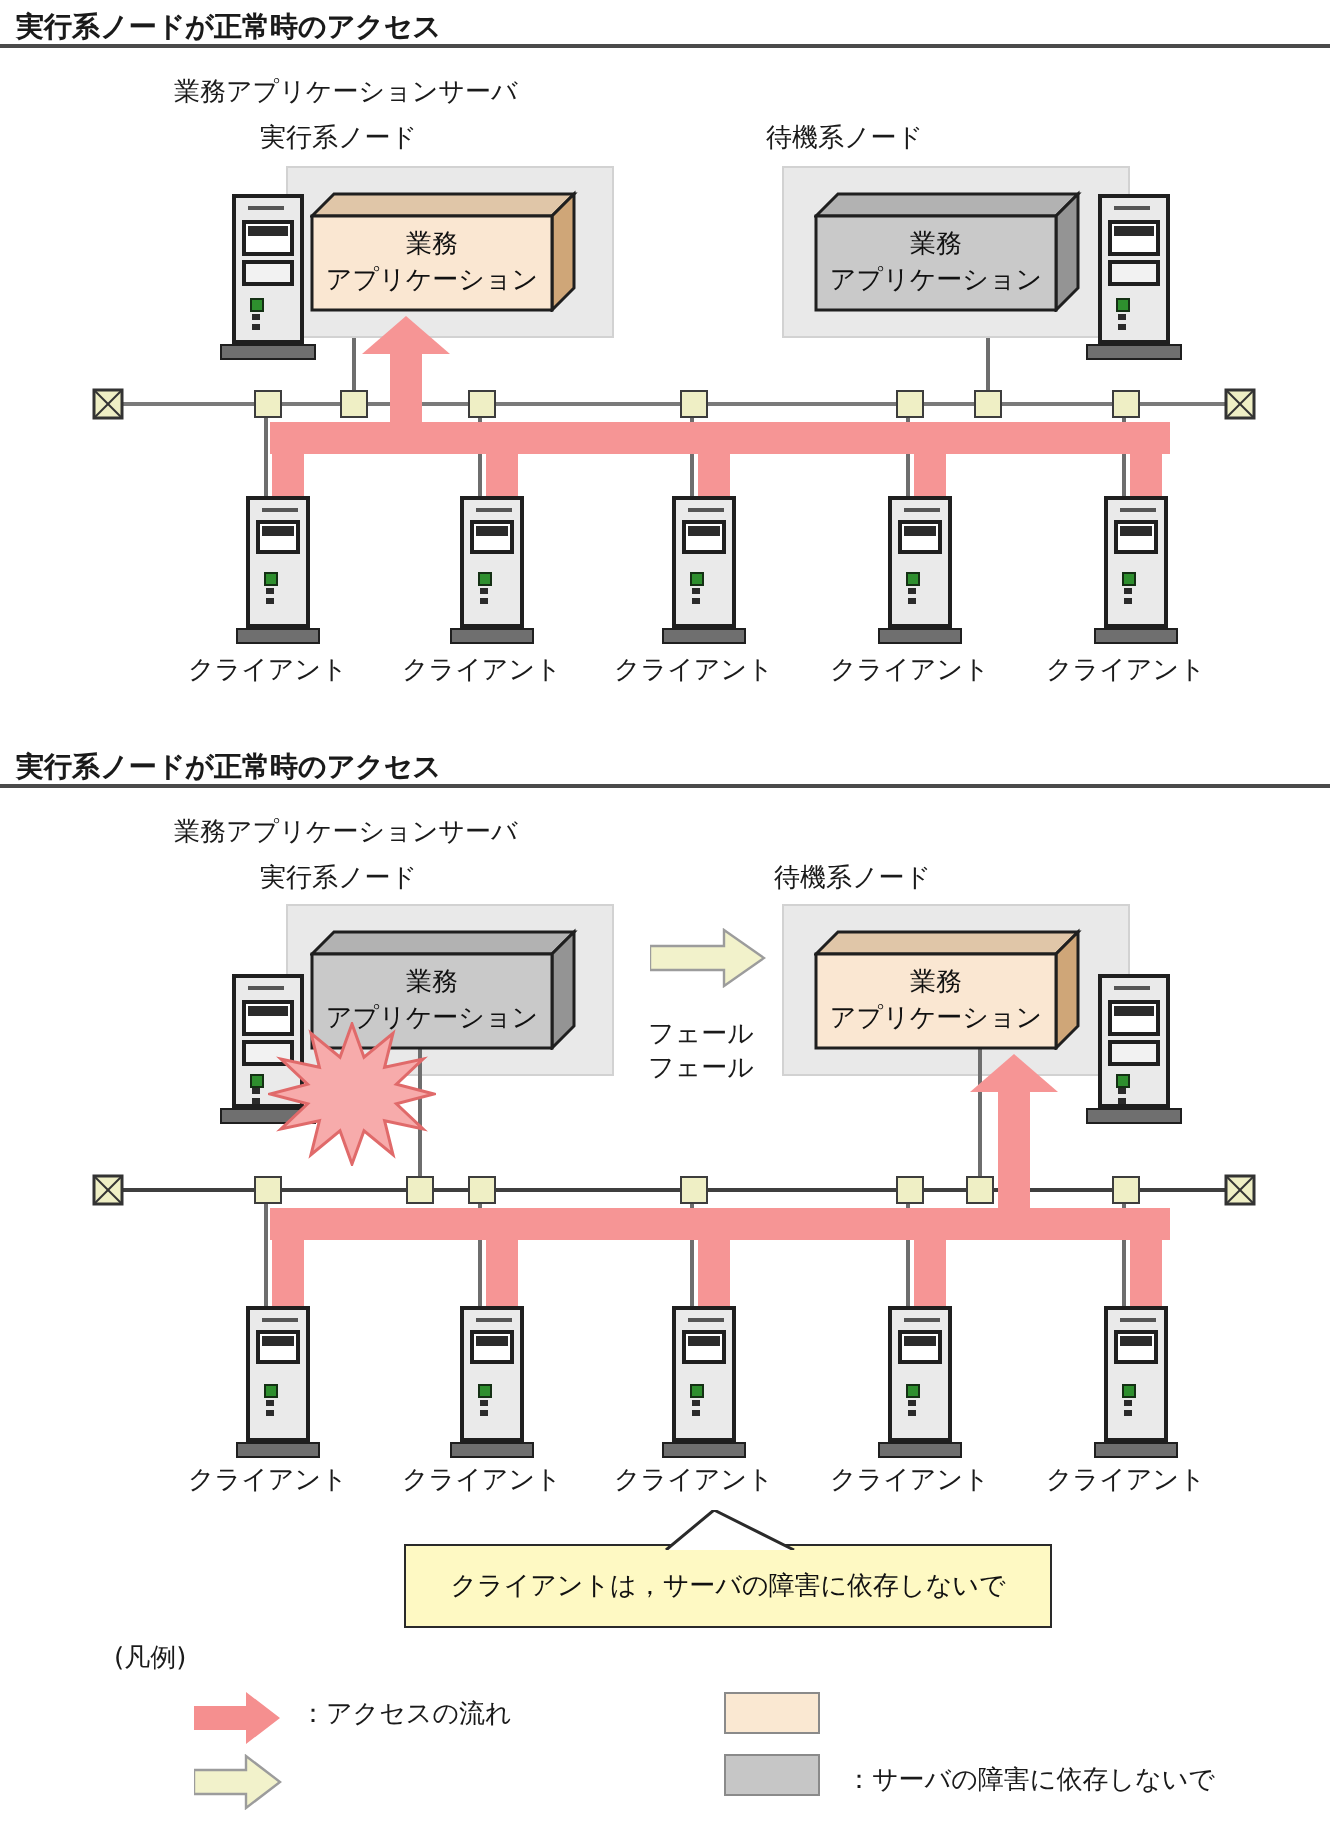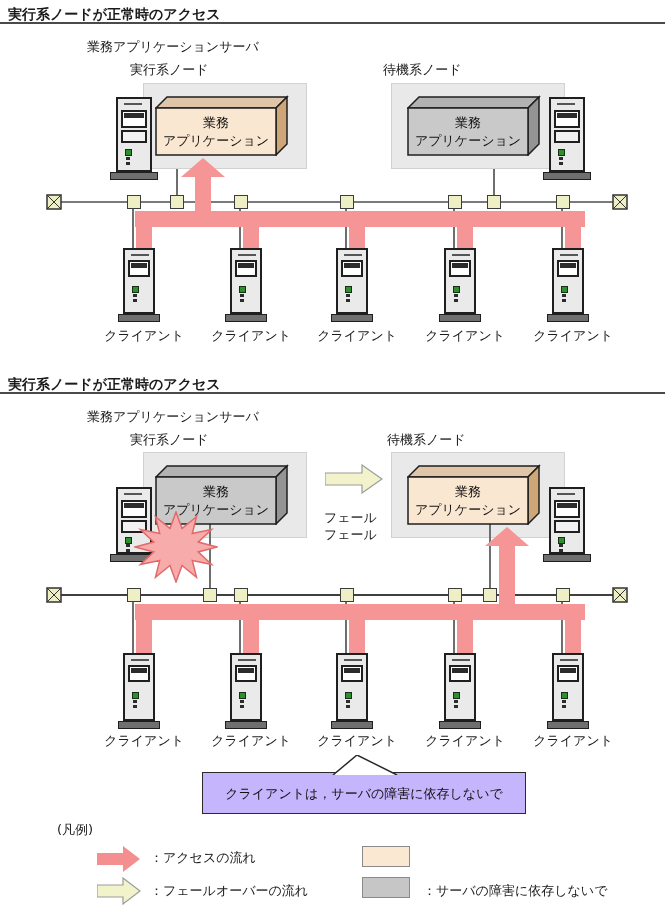--- a/index.html
+++ b/index.html
@@ -28,23 +28,23 @@
   .tower.c .led{top:36px;} .tower.c .d1{top:44px;} .tower.c .d2{top:49px;}
   .tower.c2 .led{top:37px;} .tower.c2 .d1{top:45px;} .tower.c2 .d2{top:50px;}
   .tower.n .led{top:50px;} .tower.n .d1{top:58px;} .tower.n .d2{top:63px;}
   .tower.n2 .led{top:48px;} .tower.n2 .d1{top:55px;} .tower.n2 .d2{top:60px;}
   .tower.c,.tower.c2{width:32px;} .tower.c{height:66px;} .tower.c2{height:68px;}
   .tower.n{width:36px;height:75px;} .tower.n2{width:36px;height:67px;}
   .tbase{position:absolute;height:8px;background:#6f6f6f;border:1.5px solid #1f1f1f;box-sizing:border-box;}
   .tbase.c{width:42px;} .tbase.n{width:48px;}
   .appname{position:absolute;width:120px;height:47px;display:flex;flex-direction:column;
            justify-content:center;align-items:center;font-size:13px;line-height:18px;color:#111;z-index:3;}
-  .clabel{width:90px;text-align:right;}
+  .clabel{width:90px;text-align:left;}
   .svgabs{position:absolute;}
-  .notebox{position:absolute;left:202px;top:772px;width:324px;height:42px;background:#c4b5fd;
+  .notebox{position:absolute;left:202px;top:772px;width:324px;height:42px;background:#fef9c3;
            border:1.5px solid #2a2a2a;box-sizing:border-box;z-index:3;display:flex;flex-direction:column;
            justify-content:center;align-items:center;font-size:13px;line-height:19px;color:#111;}
   .burstlbl{position:absolute;left:134px;top:511px;width:84px;height:72px;display:flex;
             justify-content:center;align-items:center;font-size:13px;color:#111;z-index:6;}
   .swatch{position:absolute;width:48px;height:21px;border:1px solid #8a8a8a;box-sizing:border-box;}
 </style>
 </head>
 <body>
 
 <div id="stage">
@@ -338,20 +338,19 @@
   <div class="lbl" style="left:57px;top:822px">(凡例)</div>
 
   <svg class="svgabs" style="left:97px;top:845px" width="44" height="28">
     <polygon points="0,8 26,8 26,1 43,14 26,27 26,20 0,20" fill="#F58F8F"></polygon>
   </svg>
   <div class="lbl" style="left:150px;top:850px">：アクセスの流れ</div>
 
   <svg class="svgabs" style="left:97px;top:877px" width="44" height="28">
     <polygon points="0,8 26,8 26,1 43,14 26,27 26,20 0,20" fill="#F2F2CB" stroke="#9C9C9C" stroke-width="1.2"></polygon>
   </svg>
-  <div class="lbl" style="left:150px;top:883px">：フェールオーバーの流れ</div>
 
   <div class="swatch" style="left:362px;top:846px;background:#FAE8D2"></div>
 
   <div class="swatch" style="left:362px;top:877px;background:#C6C6C6"></div>
   <div class="lbl" style="left:423px;top:883px">：サーバの障害に依存しないで</div>
 
 </div>
 
 </body></html>

